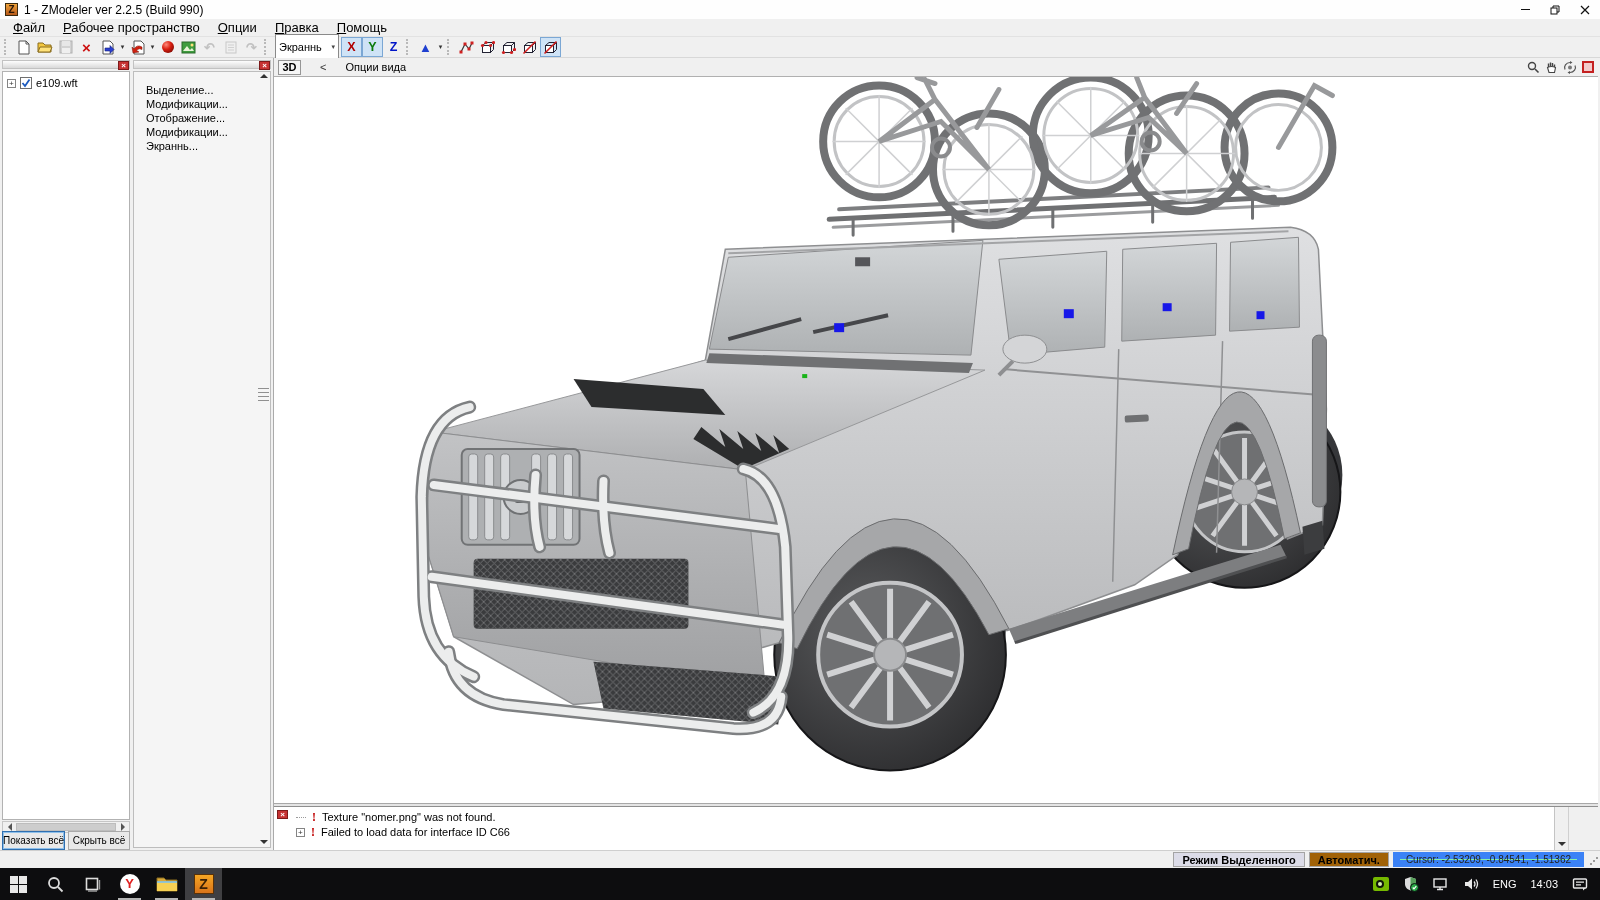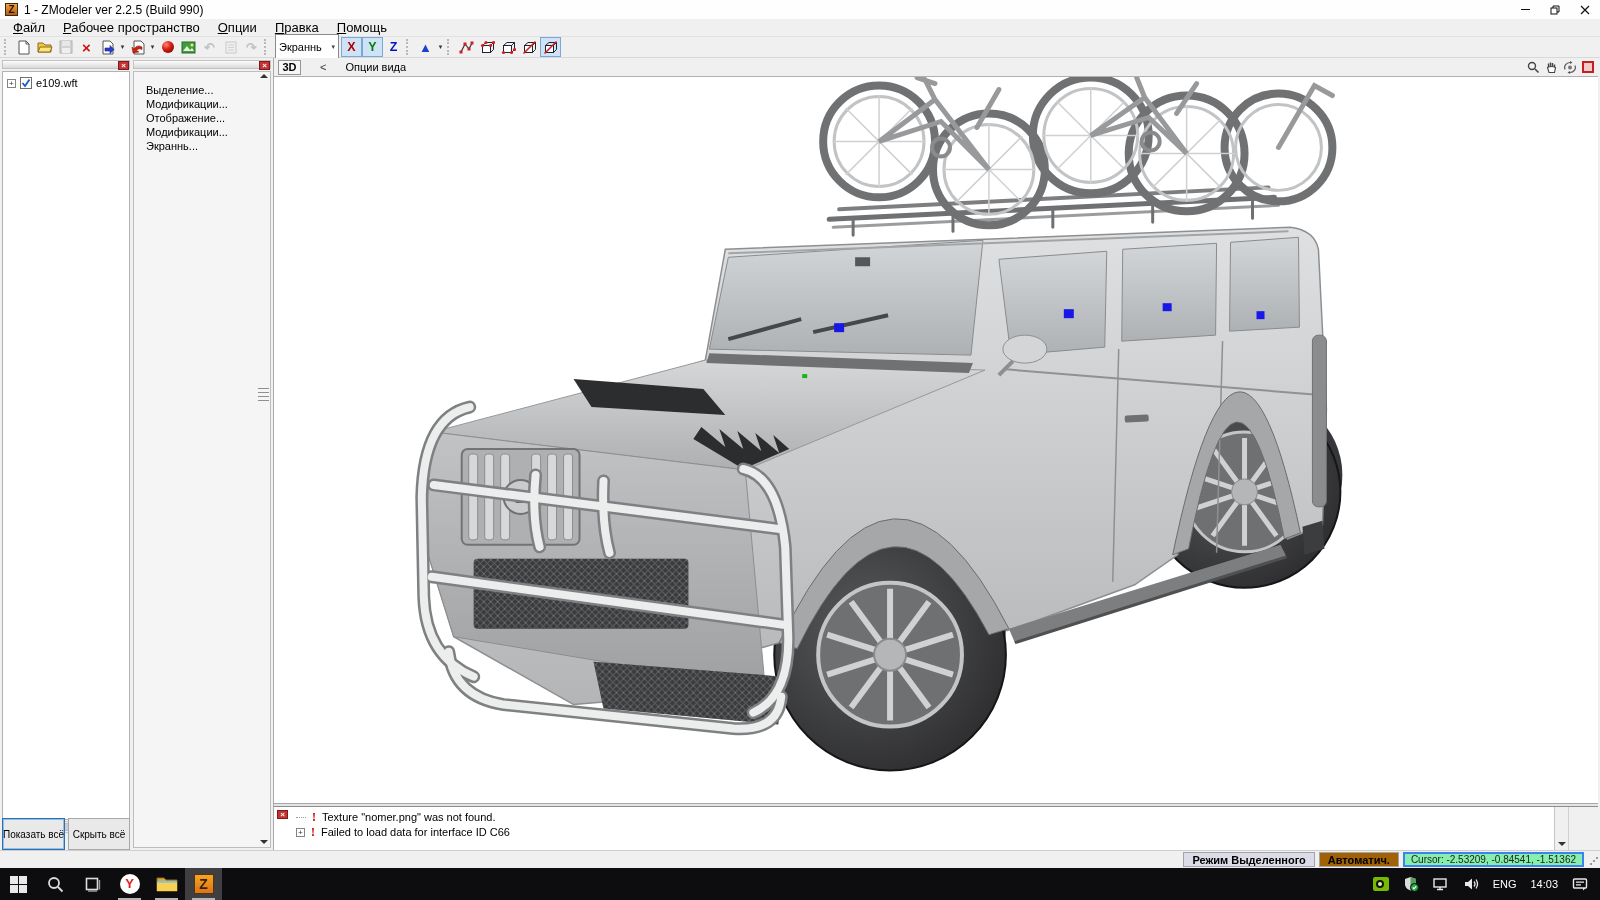--- a/index.html
+++ b/index.html
@@ -59,21 +59,21 @@
   .expander{width:9px;height:9px;border:1px solid #848484;background:#fff;
             font:8px/7px "Liberation Mono",monospace;text-align:center;color:#333}
   .checkbox{width:12px;height:12px;border:1px solid #6f6f6f;background:#fff;
             display:flex;align-items:center;justify-content:center}
   .hscroll{position:absolute;left:0;right:0;bottom:17px;height:12px;background:#f0f0f0;
            border:1px solid #c6c6c6;display:flex;align-items:center}
   .hs-arrow{width:12px;height:10px;display:flex;align-items:center;justify-content:center}
   .tri-l{width:0;height:0;border:4px solid transparent;border-right-color:#555;margin-right:3px}
   .tri-r{width:0;height:0;border:4px solid transparent;border-left-color:#555;margin-left:3px}
   .hs-thumb{flex:1;height:8px;background:#cdcdcd;border:1px solid #bdbdbd;margin:0 1px}
-  .btn-row{position:absolute;left:0;right:0;bottom:0;height:32px;display:flex;gap:3px}
+  .btn-row{position:absolute;left:0;right:0;bottom:0;height:19px;display:flex;gap:3px}
   .win-button{flex:1;background:#e9e9e9;border:1px solid #a9a9a9;font-size:10px;
               display:flex;align-items:center;justify-content:center;white-space:nowrap}
   .win-button.focused{border-color:#2f6fb0;box-shadow:inset 0 0 0 1px #8fc0ea}
   .cmd-area{position:absolute;top:13px;left:0;right:0;bottom:2px;background:#f5f5f5;
             border:1px solid #bdbdbd}
   .cmd-item{height:14px;line-height:14px;padding-left:12px;font-size:11px}
   .cmd-item:first-child{margin-top:11px}
   .vs-up,.vs-down{position:absolute;right:3px;width:0;height:0;border:4px solid transparent}
   .vs-up{top:16px;border-bottom-color:#333;border-top-width:0}
   .vs-down{bottom:6px;border-top-color:#333;border-bottom-width:0}
@@ -107,21 +107,21 @@
 
   
   .statusbar{position:absolute;left:0;right:0;bottom:32px;height:18px;background:#f0f0f0;
              border-top:1px solid #cfcfcf;display:flex;align-items:center;justify-content:flex-end;
              gap:4px;padding-right:16px}
   .sb-box{height:15px;display:flex;align-items:center;padding:0 8px;border:1px solid #a4a4a4;
           font-weight:bold;font-size:11px}
   .sb-mode{background:#dcdce8}
   .sb-auto{background:#a16207}
   .sb-cursor{height:15px;display:flex;align-items:center;padding:0 6px;background:#86efac;
-             border:2px solid #3b82f6;font-size:10px;color:#222}
+             border:7px solid #3b82f6;font-size:10px;color:#222}
   .sb-grip{position:absolute;right:2px;bottom:3px;width:9px;height:9px;
            background:radial-gradient(circle at 2px 8px,#9a9a9a 1px,transparent 1.4px),
                       radial-gradient(circle at 5px 5px,#9a9a9a 1px,transparent 1.4px),
                       radial-gradient(circle at 8px 2px,#9a9a9a 1px,transparent 1.4px)}
 
   
   .taskbar{position:absolute;left:0;right:0;bottom:0;height:32px;background:#0d0d0f;
            display:flex;align-items:stretch}
   .tb-tile{width:37px;display:flex;align-items:center;justify-content:center;position:relative}
   .tb-tile.active{background:#3f3f42}

